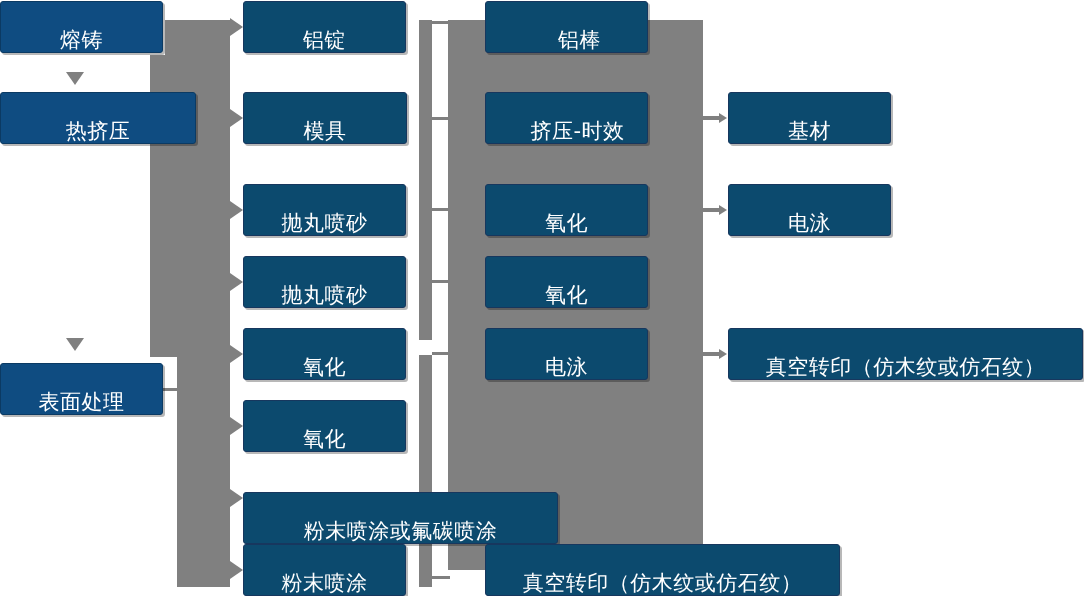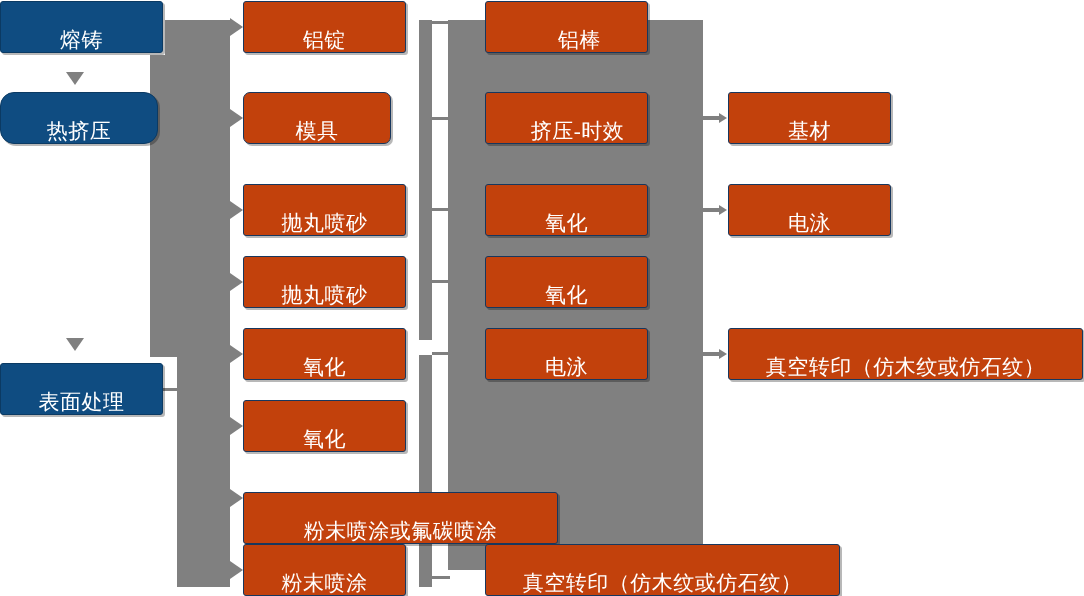--- a/index.html
+++ b/index.html
@@ -76,21 +76,21 @@
     border-radius: 3px;
     border: 1px solid #16385c;
     box-shadow: 2px 2px 0 rgba(0,0,0,0.28);
     font-size: 21px;
     line-height: 1.1;
     letter-spacing: 0.5px;
     white-space: nowrap;
     user-select: none;
   }
   .node.dark  { background: #0f4c81; border-color: #0b3a63; }
-  .node.light { background: #c2410c; border-color: #17375e; font-family: Liberation Serif, serif; }
+  .node.light { background: #0c4a6e; border-color: #17375e; }
   .node .lbl { pointer-events: none; }
 </style>
 </head>
 <body>
 
 <div id="canvas">
 
   <div class="band" style="left:165px; top:20px; width:65px; height:35px;"></div>
   <div class="band" style="left:150px; top:55px; width:80px; height:302px;"></div>
   <div class="band" style="left:177px; top:357px; width:53px; height:230px;"></div>
@@ -131,31 +131,31 @@
     <div class="head"></div>
   </div>
   <div class="thin-arrow" style="left:703px; top:349px; width:24px;">
     <div class="stem"></div>
     <div class="head"></div>
   </div>
 
   <div class="node dark" style="left:0px; top:1px; width:163px; height:52px;">
     <span class="lbl">熔铸</span>
   </div>
-  <div class="node dark" style="left:0px; top:92px; width:158px; height:52px;border-radius:14px;">
+  <div class="node dark" style="left:0px; top:92px; width:196px; height:52px;">
     <span class="lbl">热挤压</span>
   </div>
   <div class="node dark" style="left:0px; top:363px; width:163px; height:52px;">
     <span class="lbl">表面处理</span>
   </div>
 
   <div class="node light" style="left:243px; top:1px; width:163px; height:52px;">
     <span class="lbl">铝锭</span>
   </div>
-  <div class="node light" style="left:243px; top:92px; width:148px; height:52px;border-radius:7px;">
+  <div class="node light" style="left:243px; top:92px; width:164px; height:52px;">
     <span class="lbl">模具</span>
   </div>
   <div class="node light" style="left:243px; top:184px; width:163px; height:52px;">
     <span class="lbl">抛丸喷砂</span>
   </div>
   <div class="node light" style="left:243px; top:256px; width:163px; height:52px;">
     <span class="lbl">抛丸喷砂</span>
   </div>
   <div class="node light" style="left:243px; top:328px; width:163px; height:52px;">
     <span class="lbl">氧化</span>

